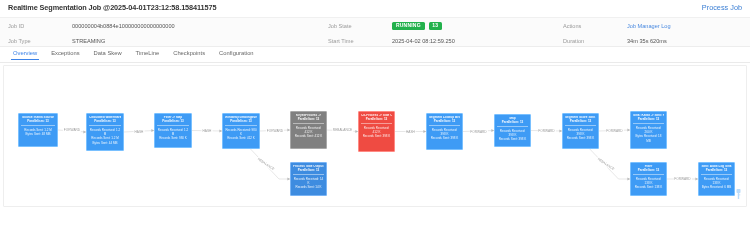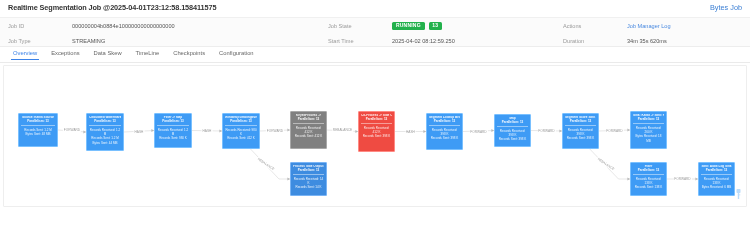--- a/index.html
+++ b/index.html
@@ -117,21 +117,21 @@
     position: absolute; right: 4px; bottom: 6px; width: 7px; height: 12px;
   }
 </style>
 </head>
 <body>
 
 <div class="page">
 
   <div class="titlebar">
     <div class="job-title">Realtime Segmentation Job @2025-04-01T23:12:58.158411575</div>
-    <div class="cancel-job">Bytes Job</div>
+    <div class="cancel-job">Process Job</div>
   </div>
 
   <div class="meta">
 
     <div class="meta-col c1">
       <div class="meta-row r1">
         <div class="meta-key">Job ID</div>
         <div class="meta-val">000000004b0884e100000000000000000</div>
       </div>
       <div class="meta-row r2">

